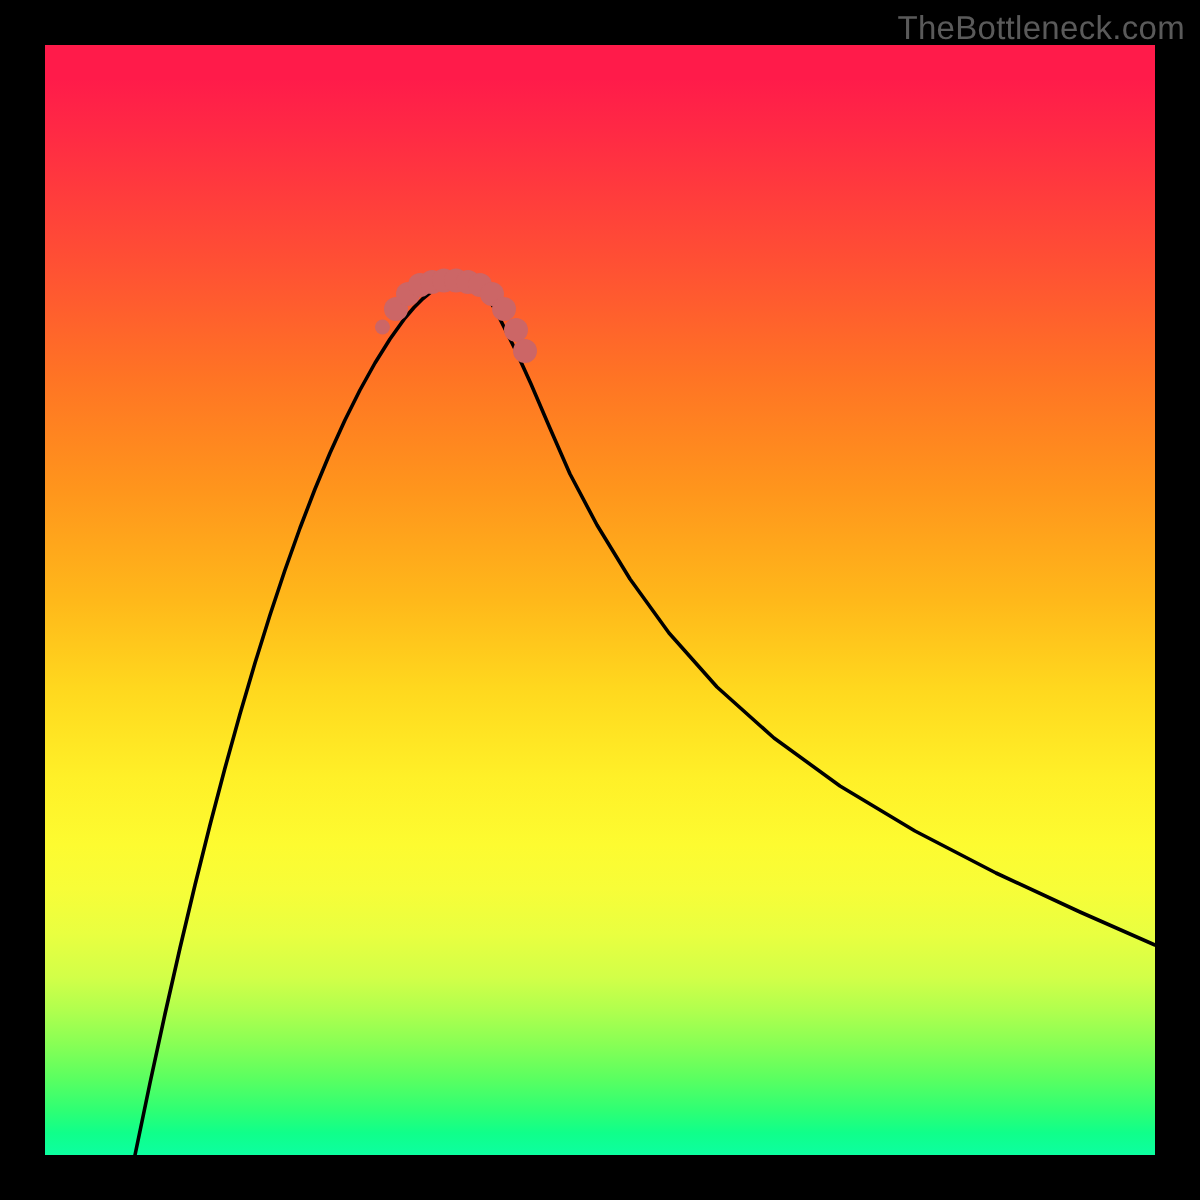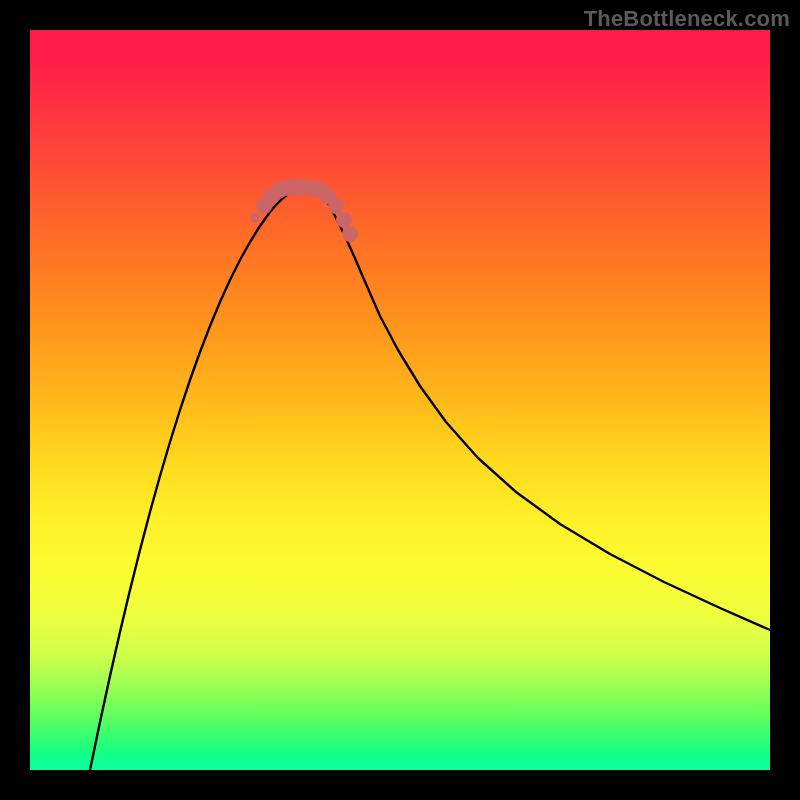--- a/index.html
+++ b/index.html
@@ -64,21 +64,21 @@
     height: 100%;
     overflow: visible;
   }
   .watermark {
     position: absolute;
     top: 6px;
     right: 10px;
     color: #5a5a5a;
     font-size: 22px;
     letter-spacing: 0.2px;
-    font-weight: 700;
+    font-weight: 400;
   }
 </style>
 </head>
 <body>
 
 <div class="frame">
 
   <div class="plot-area">
     <div class="gradient"></div>
 

